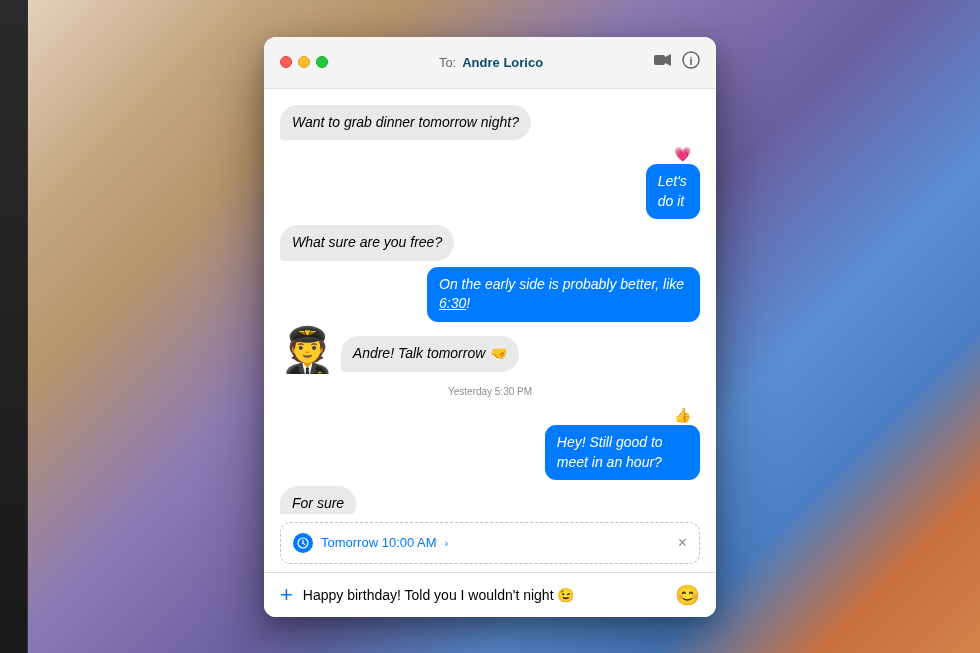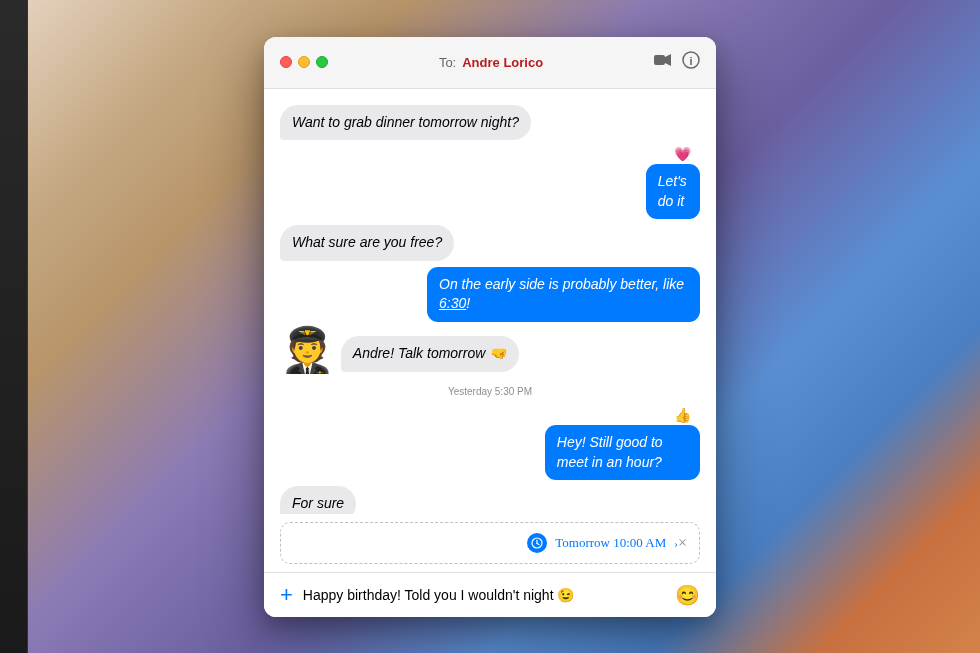--- a/index.html
+++ b/index.html
@@ -83,21 +83,21 @@
     }
 
     .to-label {
       font-size: 13px;
       color: #666;
     }
 
     .recipient-name {
       font-size: 13px;
       font-weight: 600;
-      color: #b91c1c;
+      color: #0c4a6e;
     }
 
     .title-bar-right {
       display: flex;
       align-items: center;
       gap: 10px;
     }
 
     .title-icon {
       color: #666;
@@ -161,23 +161,22 @@
     }
 
     
     .scheduled-bar {
       margin: 8px 16px;
       border: 1.5px dashed #c0c0c0;
       border-radius: 10px;
       padding: 10px 12px;
       display: flex;
       align-items: center;
-      justify-content: flex-end;
+      justify-content: space-between;
       flex-shrink: 0;
-      font-family: Liberation Serif, serif;
     }
 
     .scheduled-left {
       display: flex;
       align-items: center;
       gap: 8px;
     }
 
     .scheduled-icon {
       width: 20px;

